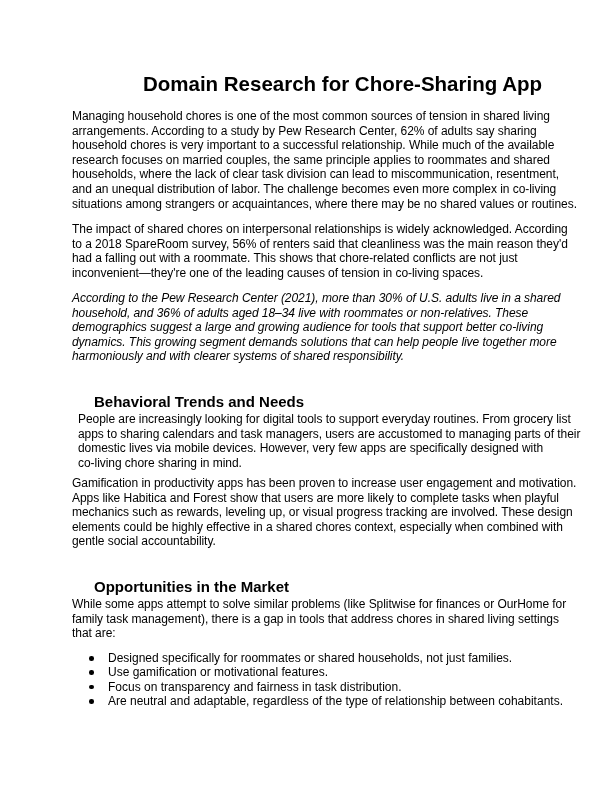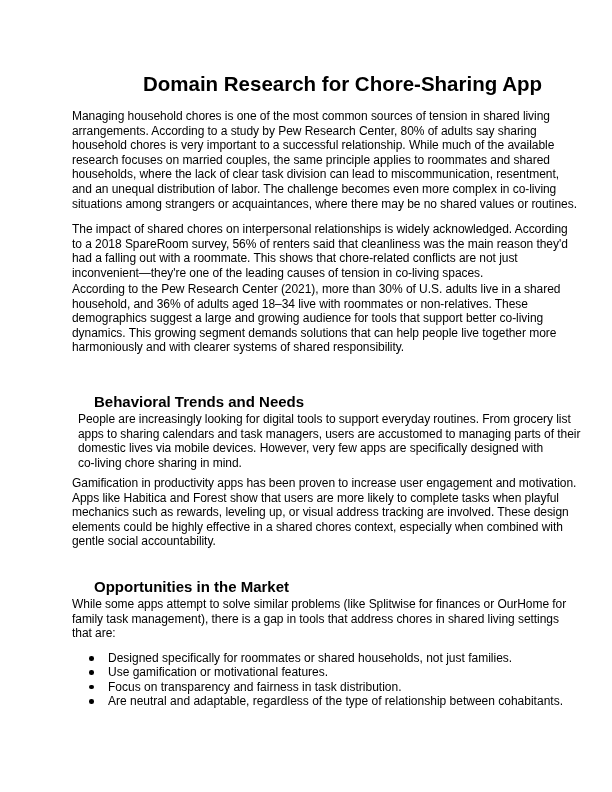--- a/index.html
+++ b/index.html
@@ -79,56 +79,56 @@
   </style>
 </head>
 <body>
 
 <div class="page">
 
   <h1 class="title">Domain Research for Chore-Sharing App</h1>
 
   <p class="para" style="top:109px;">
     <span class="line">Managing household chores is one of the most common sources of tension in shared living</span>
-    <span class="line">arrangements. According to a study by Pew Research Center, 80% of adults say sharing</span>
+    <span class="line">arrangements. According to a study by Pew Research Center, 62% of adults say sharing</span>
     <span class="line">household chores is very important to a successful relationship. While much of the available</span>
     <span class="line">research focuses on married couples, the same principle applies to roommates and shared</span>
     <span class="line">households, where the lack of clear task division can lead to miscommunication, resentment,</span>
     <span class="line">and an unequal distribution of labor. The challenge becomes even more complex in co-living</span>
     <span class="line">situations among strangers or acquaintances, where there may be no shared values or routines.</span>
   </p>
 
   <p class="para" style="top:222px;">
     <span class="line">The impact of shared chores on interpersonal relationships is widely acknowledged. According</span>
     <span class="line">to a 2018 SpareRoom survey, 56% of renters said that cleanliness was the main reason they'd</span>
     <span class="line">had a falling out with a roommate. This shows that chore-related conflicts are not just</span>
     <span class="line">inconvenient—they're one of the leading causes of tension in co-living spaces.</span>
   </p>
 
-  <p class="para" style="top:282px;">
+  <p class="para" style="top:291px;font-style:italic;">
     <span class="line">According to the Pew Research Center (2021), more than 30% of U.S. adults live in a shared</span>
     <span class="line">household, and 36% of adults aged 18–34 live with roommates or non-relatives. These</span>
     <span class="line">demographics suggest a large and growing audience for tools that support better co-living</span>
     <span class="line">dynamics. This growing segment demands solutions that can help people live together more</span>
     <span class="line">harmoniously and with clearer systems of shared responsibility.</span>
   </p>
 
   <h2 class="h2" style="top:378px;">Behavioral Trends and Needs</h2>
 
   <p class="para" style="top:412px;margin-left:6px;">
     <span class="line">People are increasingly looking for digital tools to support everyday routines. From grocery list</span>
     <span class="line">apps to sharing calendars and task managers, users are accustomed to managing parts of their</span>
     <span class="line">domestic lives via mobile devices. However, very few apps are specifically designed with</span>
     <span class="line">co-living chore sharing in mind.</span>
   </p>
 
   <p class="para" style="top:476px;">
     <span class="line">Gamification in productivity apps has been proven to increase user engagement and motivation.</span>
     <span class="line">Apps like Habitica and Forest show that users are more likely to complete tasks when playful</span>
-    <span class="line">mechanics such as rewards, leveling up, or visual address tracking are involved. These design</span>
+    <span class="line">mechanics such as rewards, leveling up, or visual progress tracking are involved. These design</span>
     <span class="line">elements could be highly effective in a shared chores context, especially when combined with</span>
     <span class="line">gentle social accountability.</span>
   </p>
 
   <h2 class="h2" style="top:563px;">Opportunities in the Market</h2>
 
   <p class="para" style="top:597px;">
     <span class="line">While some apps attempt to solve similar problems (like Splitwise for finances or OurHome for</span>
     <span class="line">family task management), there is a gap in tools that address chores in shared living settings</span>
     <span class="line">that are:</span>

